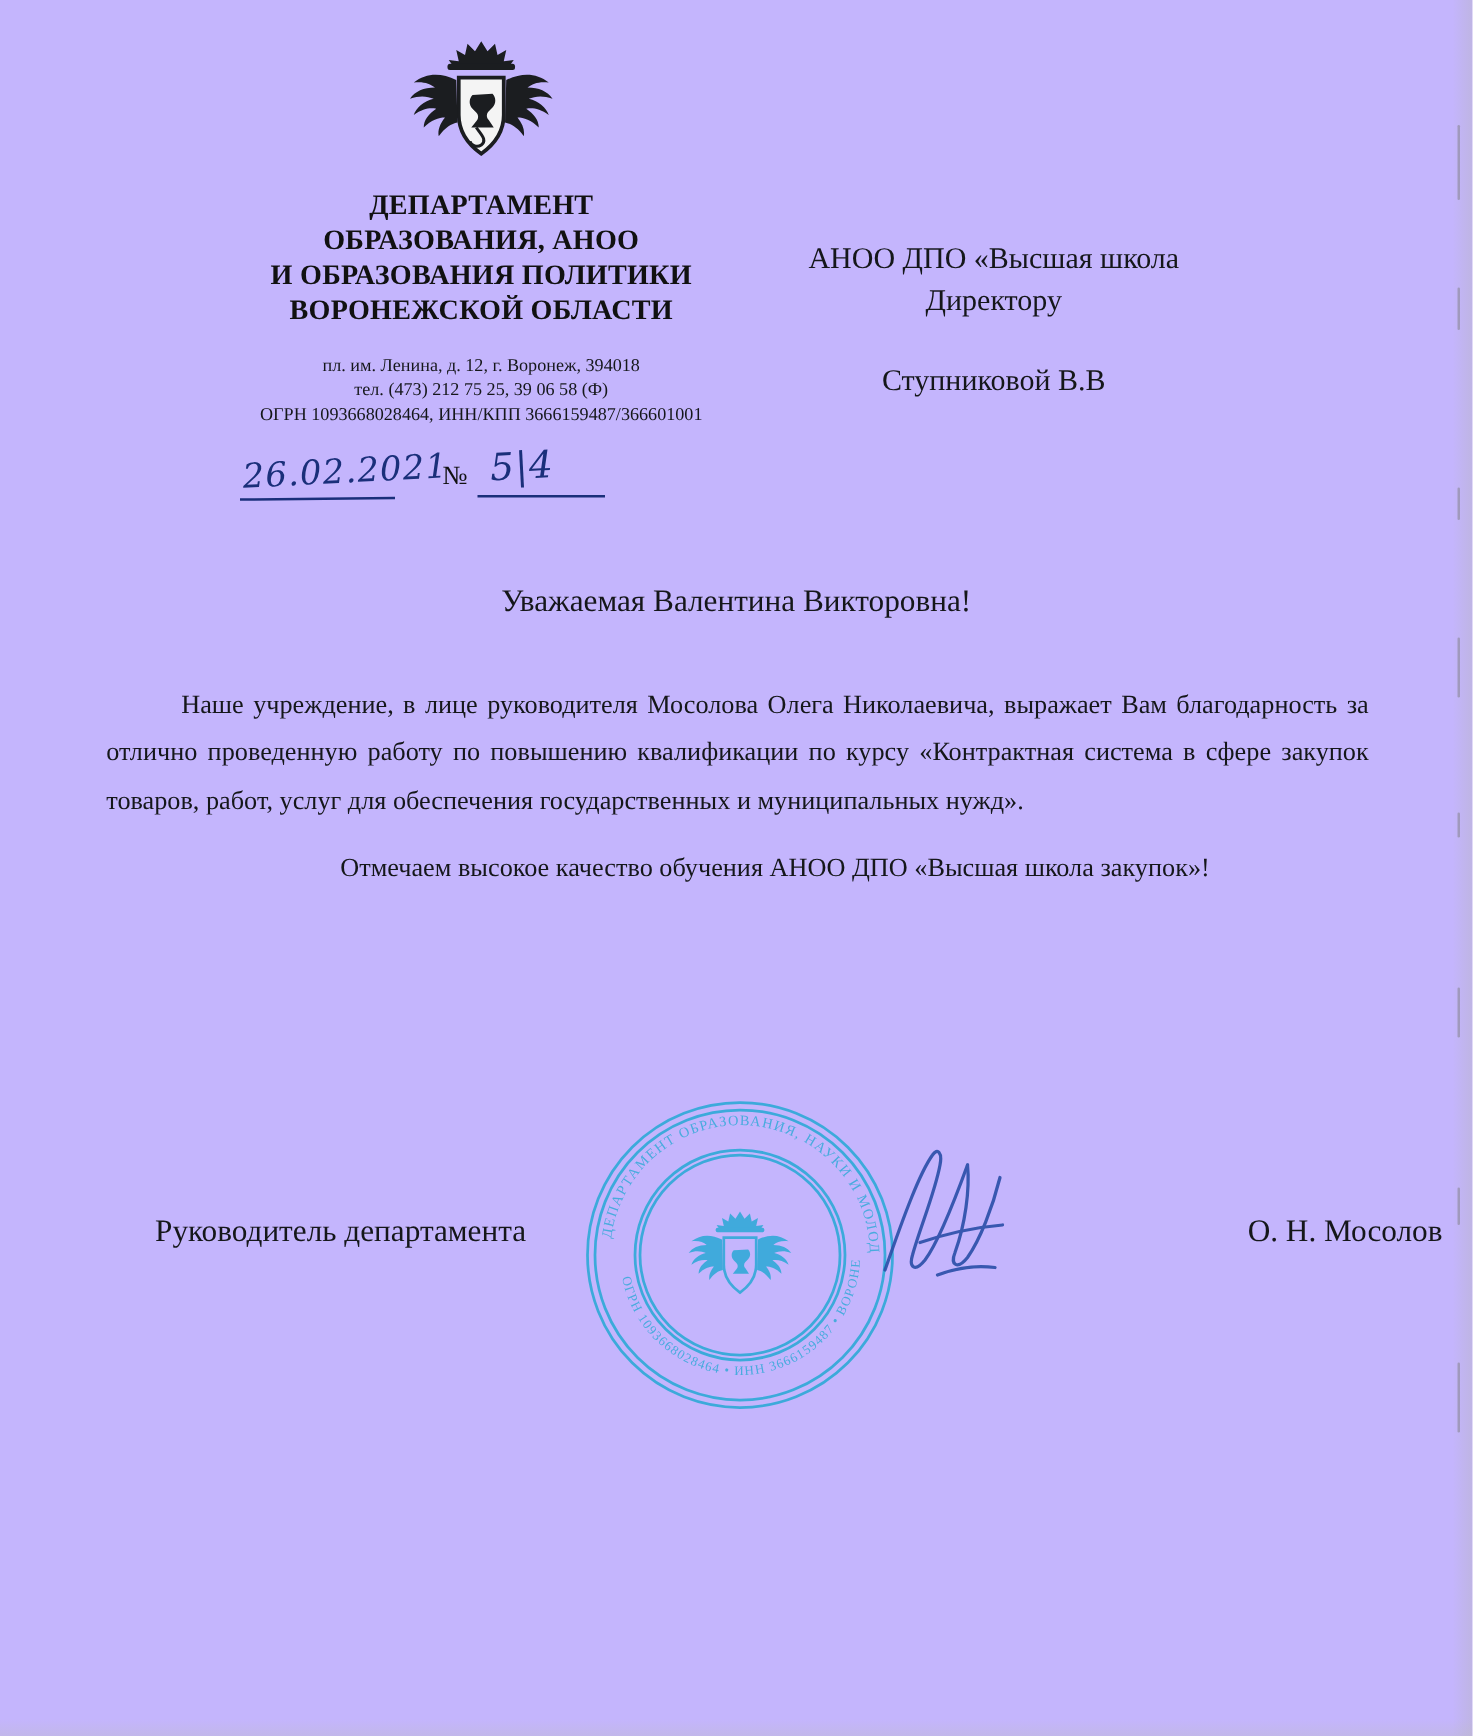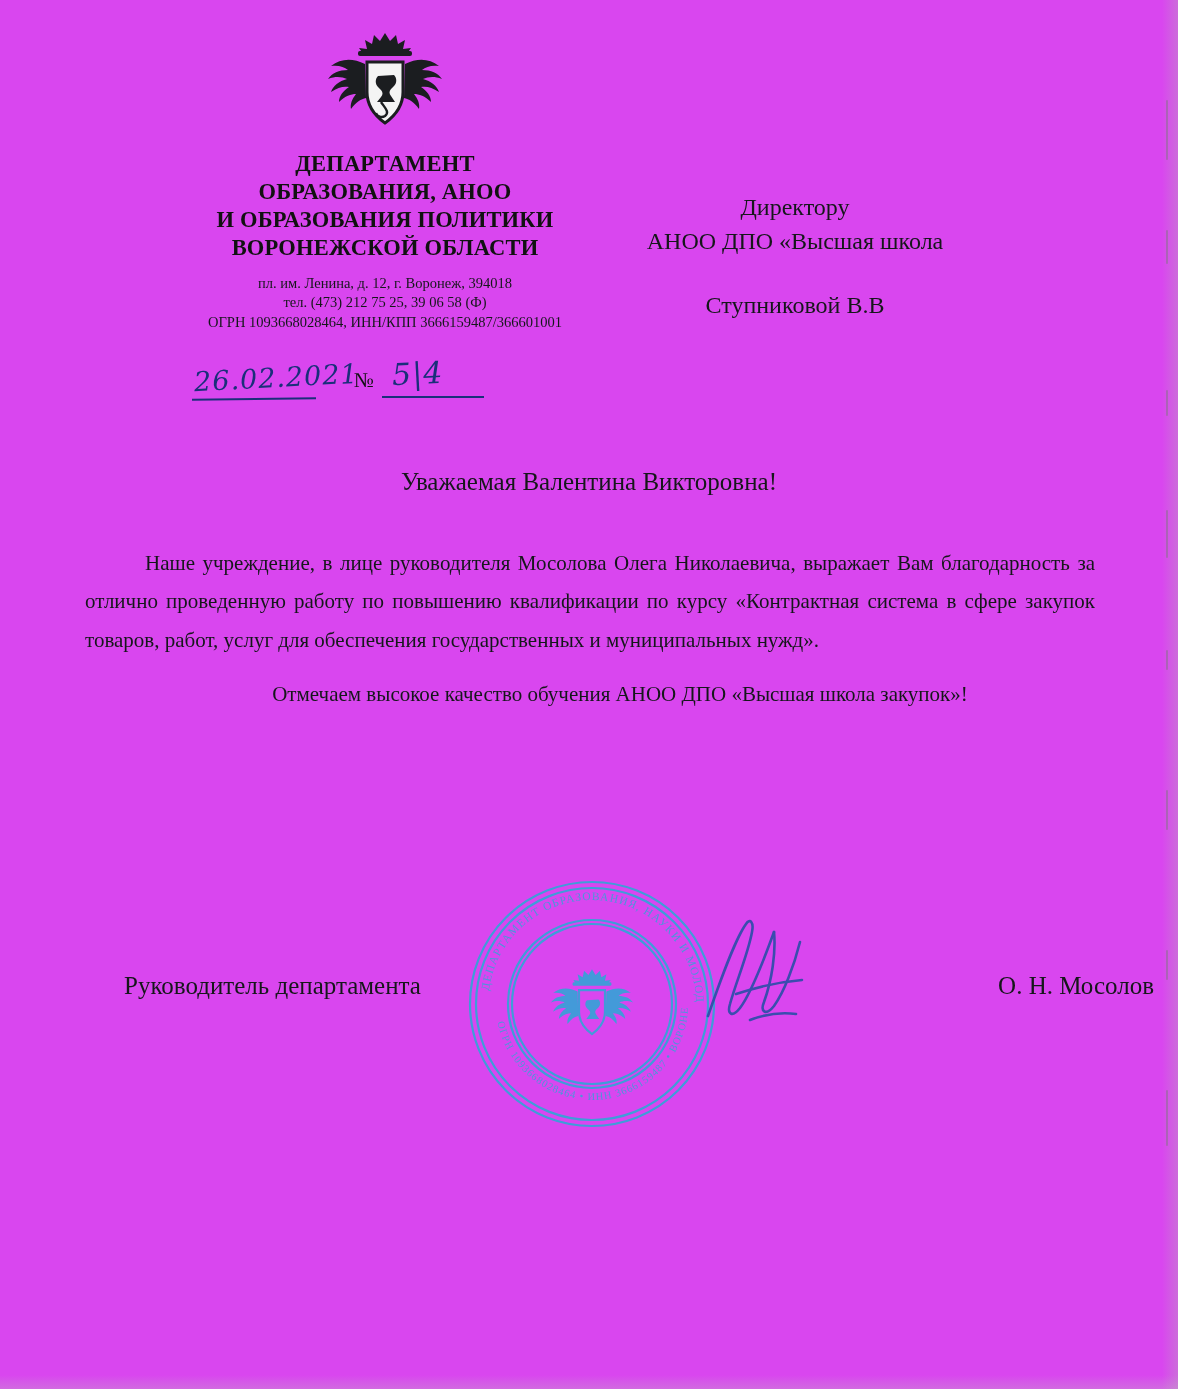--- a/index.html
+++ b/index.html
@@ -12,21 +12,21 @@
     height: 1389px;
     position: relative;
     font-family: "Liberation Serif", serif;
     color: #16181a;
     overflow: hidden;
   }
 
   .page {
     position: absolute;
     inset: 0;
-    background: #d946ef;
+    background: #c4b5fd;
   }
 
   
   .scan-edge-right {
     position: absolute;
     top: 0; right: 0; width: 16px; height: 100%;
     background: linear-gradient(to left, rgba(180,180,180,0.35), rgba(255,255,255,0));
   }
   .scan-edge-bottom {
     position: absolute;
@@ -63,21 +63,21 @@
   .org-name {
     font-family: "Liberation Serif", serif;
     font-weight: bold;
     font-size: 22.5px;
     line-height: 1.24;
     letter-spacing: 0.2px;
     color: #111;
   }
   .org-name div { white-space: nowrap; }
   .org-contacts {
-    margin-top: 12px;
+    margin-top: 22px;
     font-size: 14.5px;
     line-height: 1.35;
     color: #15171a;
   }
 
   
   .reg-line {
     position: absolute;
     left: 186px;
     top: 360px;
@@ -235,22 +235,22 @@
 
   <div class="reg-line">
     <span class="hw hw-date">26.02.2021</span>
     <span class="reg-sep">№</span>
     <span class="hw hw-num">5|4</span>
     <span class="reg-underline"></span>
     <span class="reg-underline2"></span>
   </div>
 
   <div class="addressee">
+    <div>АНОО ДПО «Высшая школа</div>
     <div>Директору</div>
-    <div>АНОО ДПО «Высшая школа</div>
     <div class="who">Ступниковой В.В</div>
   </div>
 
   <div class="salutation">Уважаемая Валентина Викторовна!</div>
 
   <div class="body-text">
     <p>Наше учреждение, в лице руководителя Мосолова Олега Николаевича, выражает Вам благодарность за отлично проведенную работу по повышению квалификации по курсу «Контрактная система в сфере закупок товаров, работ, услуг для обеспечения государственных и муниципальных нужд».</p>
     <p class="last">Отмечаем высокое качество обучения АНОО ДПО «Высшая школа закупок»!</p>
   </div>
 

